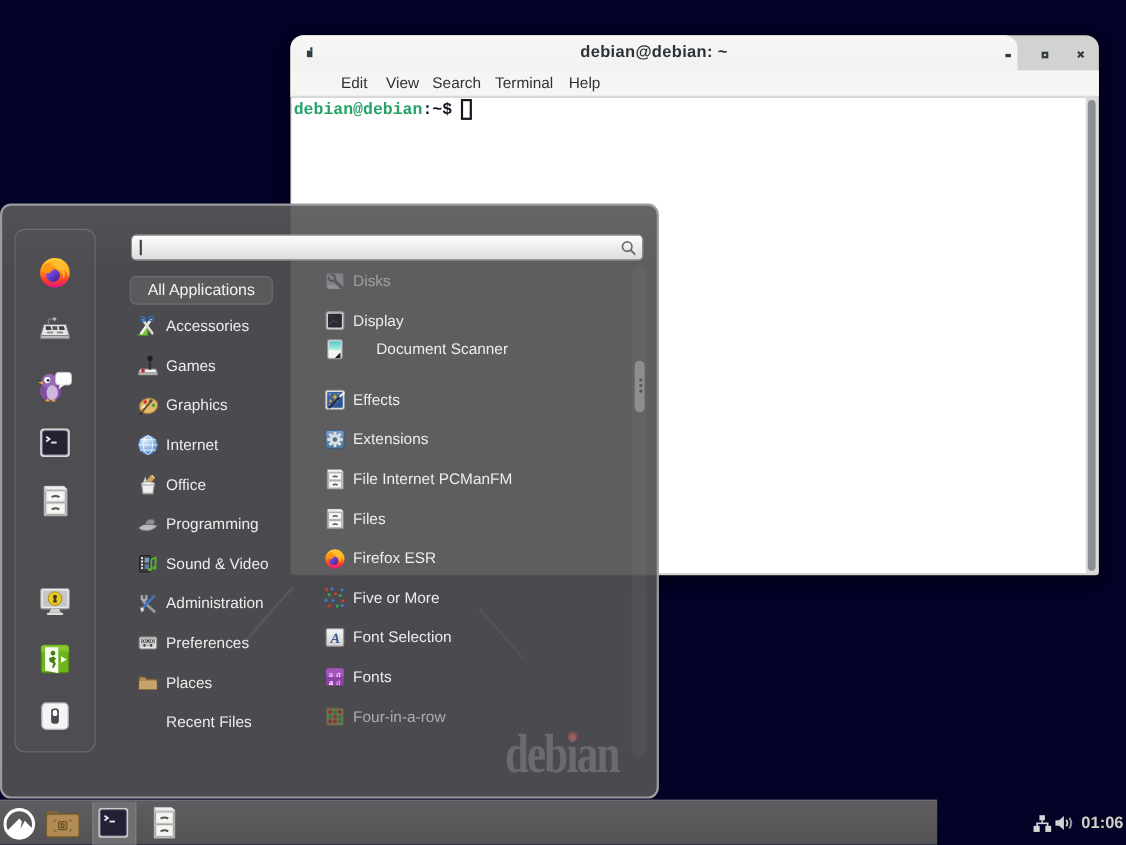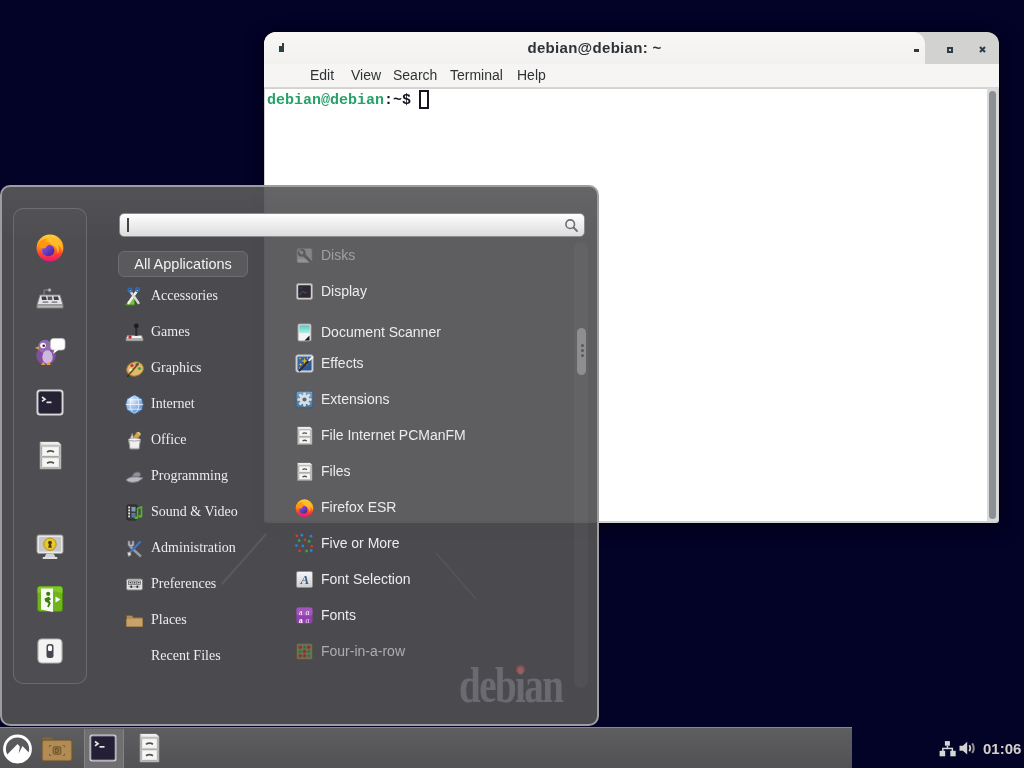--- a/index.html
+++ b/index.html
@@ -44,21 +44,21 @@
   border:1.5px solid rgba(255,255,255,0.16); border-radius:10px; background:rgba(255,255,255,0.02); }
 .sicon { position:absolute; left:32px; width:32px; height:32px; }
 #searchbox { position:absolute; left:117px; top:26px; width:466px; height:24px;
   background:linear-gradient(#fefefe,#dcdcdc); border:1.5px solid #8b8b8f; border-radius:5px; }
 #scursor { position:absolute; left:7px; top:4px; width:1.5px; height:14px; background:#444; }
 #allapps { position:absolute; left:116px; top:64px; width:130px; height:26px;
   background:#5a5a5d; border:1px solid #6e6e71; border-radius:6px;
   color:#f2f2f2; font-size:14.5px; text-align:center; line-height:24px; }
 .cat { position:absolute; left:122px; width:140px; height:36px; display:flex; align-items:center; }
 .cat svg, .cat .cic { width:21px; height:21px; margin-right:6px; flex:none; }
-.cat .lbl { color:#ececec; font-size:14px; white-space:nowrap;font-family:Liberation Serif, serif; }
+.cat .lbl { color:#ececec; font-size:14px; white-space:nowrap; }
 .app { position:absolute; left:292px; width:280px; height:36px; display:flex; align-items:center; }
 .app svg, .app .cic { width:21px; height:21px; margin-right:6px; flex:none; }
 .app .lbl { color:#ececec; font-size:14px; white-space:nowrap; }
 #mscroll { position:absolute; left:572px; top:55px; width:14px; height:446px;
   background:rgba(255,255,255,0.035); border-radius:7px; }
 #mthumb { position:absolute; left:575px; top:141px; width:9px; height:47px; background:#8e8e90; border-radius:5px; }
 #mthumb i { position:absolute; left:3.5px; width:3px; height:3px; border-radius:50%; background:#58585a; }
 
 
 #panel { position:absolute; left:0; top:727px; width:852px; height:41px;
@@ -325,21 +325,21 @@
     </div>
   <div class="app" style="top:86px;">
       <svg class="cic" viewBox="0 0 21 21">
         <rect x="2.5" y="2.5" width="16" height="16" rx="2" fill="#cfcfcf" stroke="#9a9a9a" stroke-width="1"></rect>
         <rect x="4.2" y="4.2" width="12.6" height="12.6" rx="1" fill="#2e2833"></rect>
         <path d="M5 14 L9 10 L11 12 L13 11" stroke="#4a4152" stroke-width="1.2" fill="none"></path>
         <rect x="5.5" y="6" width="3" height="2" fill="#3a3342"></rect>
       </svg>
       <span class="lbl">Display</span>
     </div>
-  <div class="app" style="top:127px;">
+  <div class="app" style="top:112px;gap:21px;">
       <svg class="cic" viewBox="0 0 21 21">
         <rect x="4" y="2" width="13" height="17" rx="1.2" fill="#f4f4f4" stroke="#9a9a9a" stroke-width="1"></rect>
         <defs>
           <linearGradient id="scn" x1="0" y1="0" x2="0" y2="1">
             <stop offset="0" stop-color="#4ecdc0"></stop>
             <stop offset="1" stop-color="#b8ece6"></stop>
           </linearGradient>
         </defs>
         <rect x="5.2" y="3.2" width="10.6" height="8" fill="url(#scn)"></rect>
         <path d="M15.5 18.5 L10.5 18.5 L15.5 13.5 Z" fill="#1a1a1a"></path>

